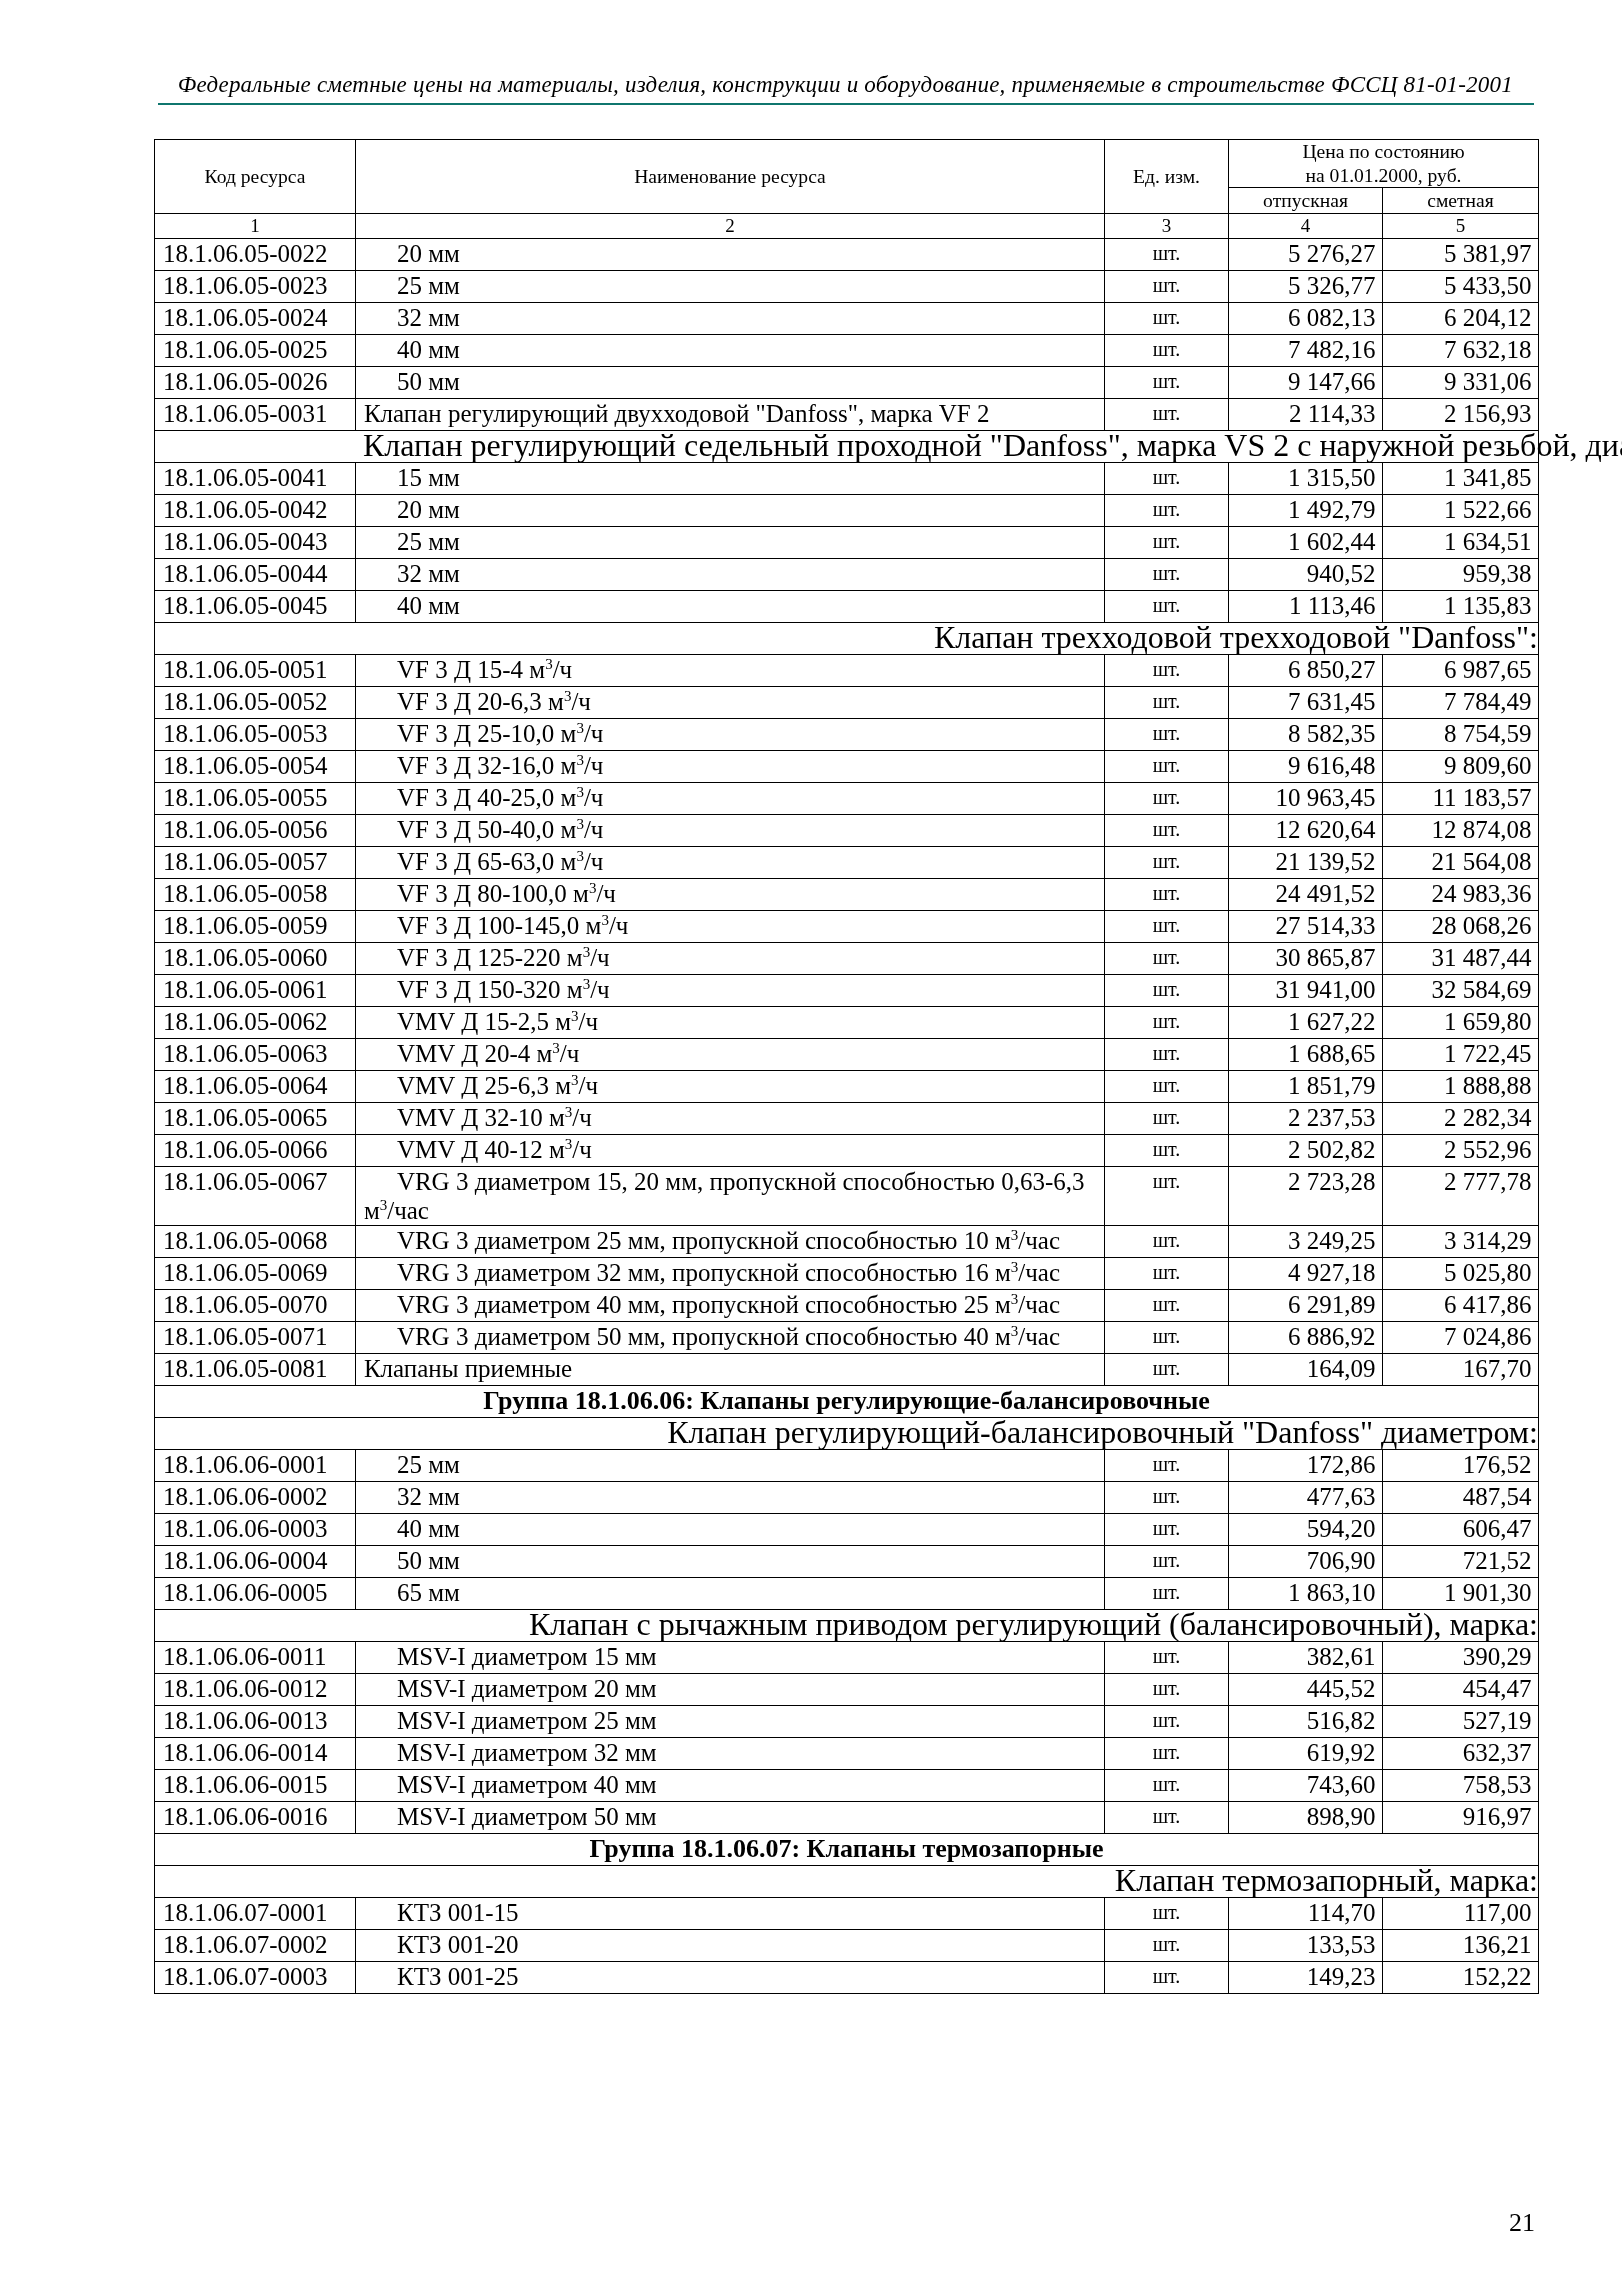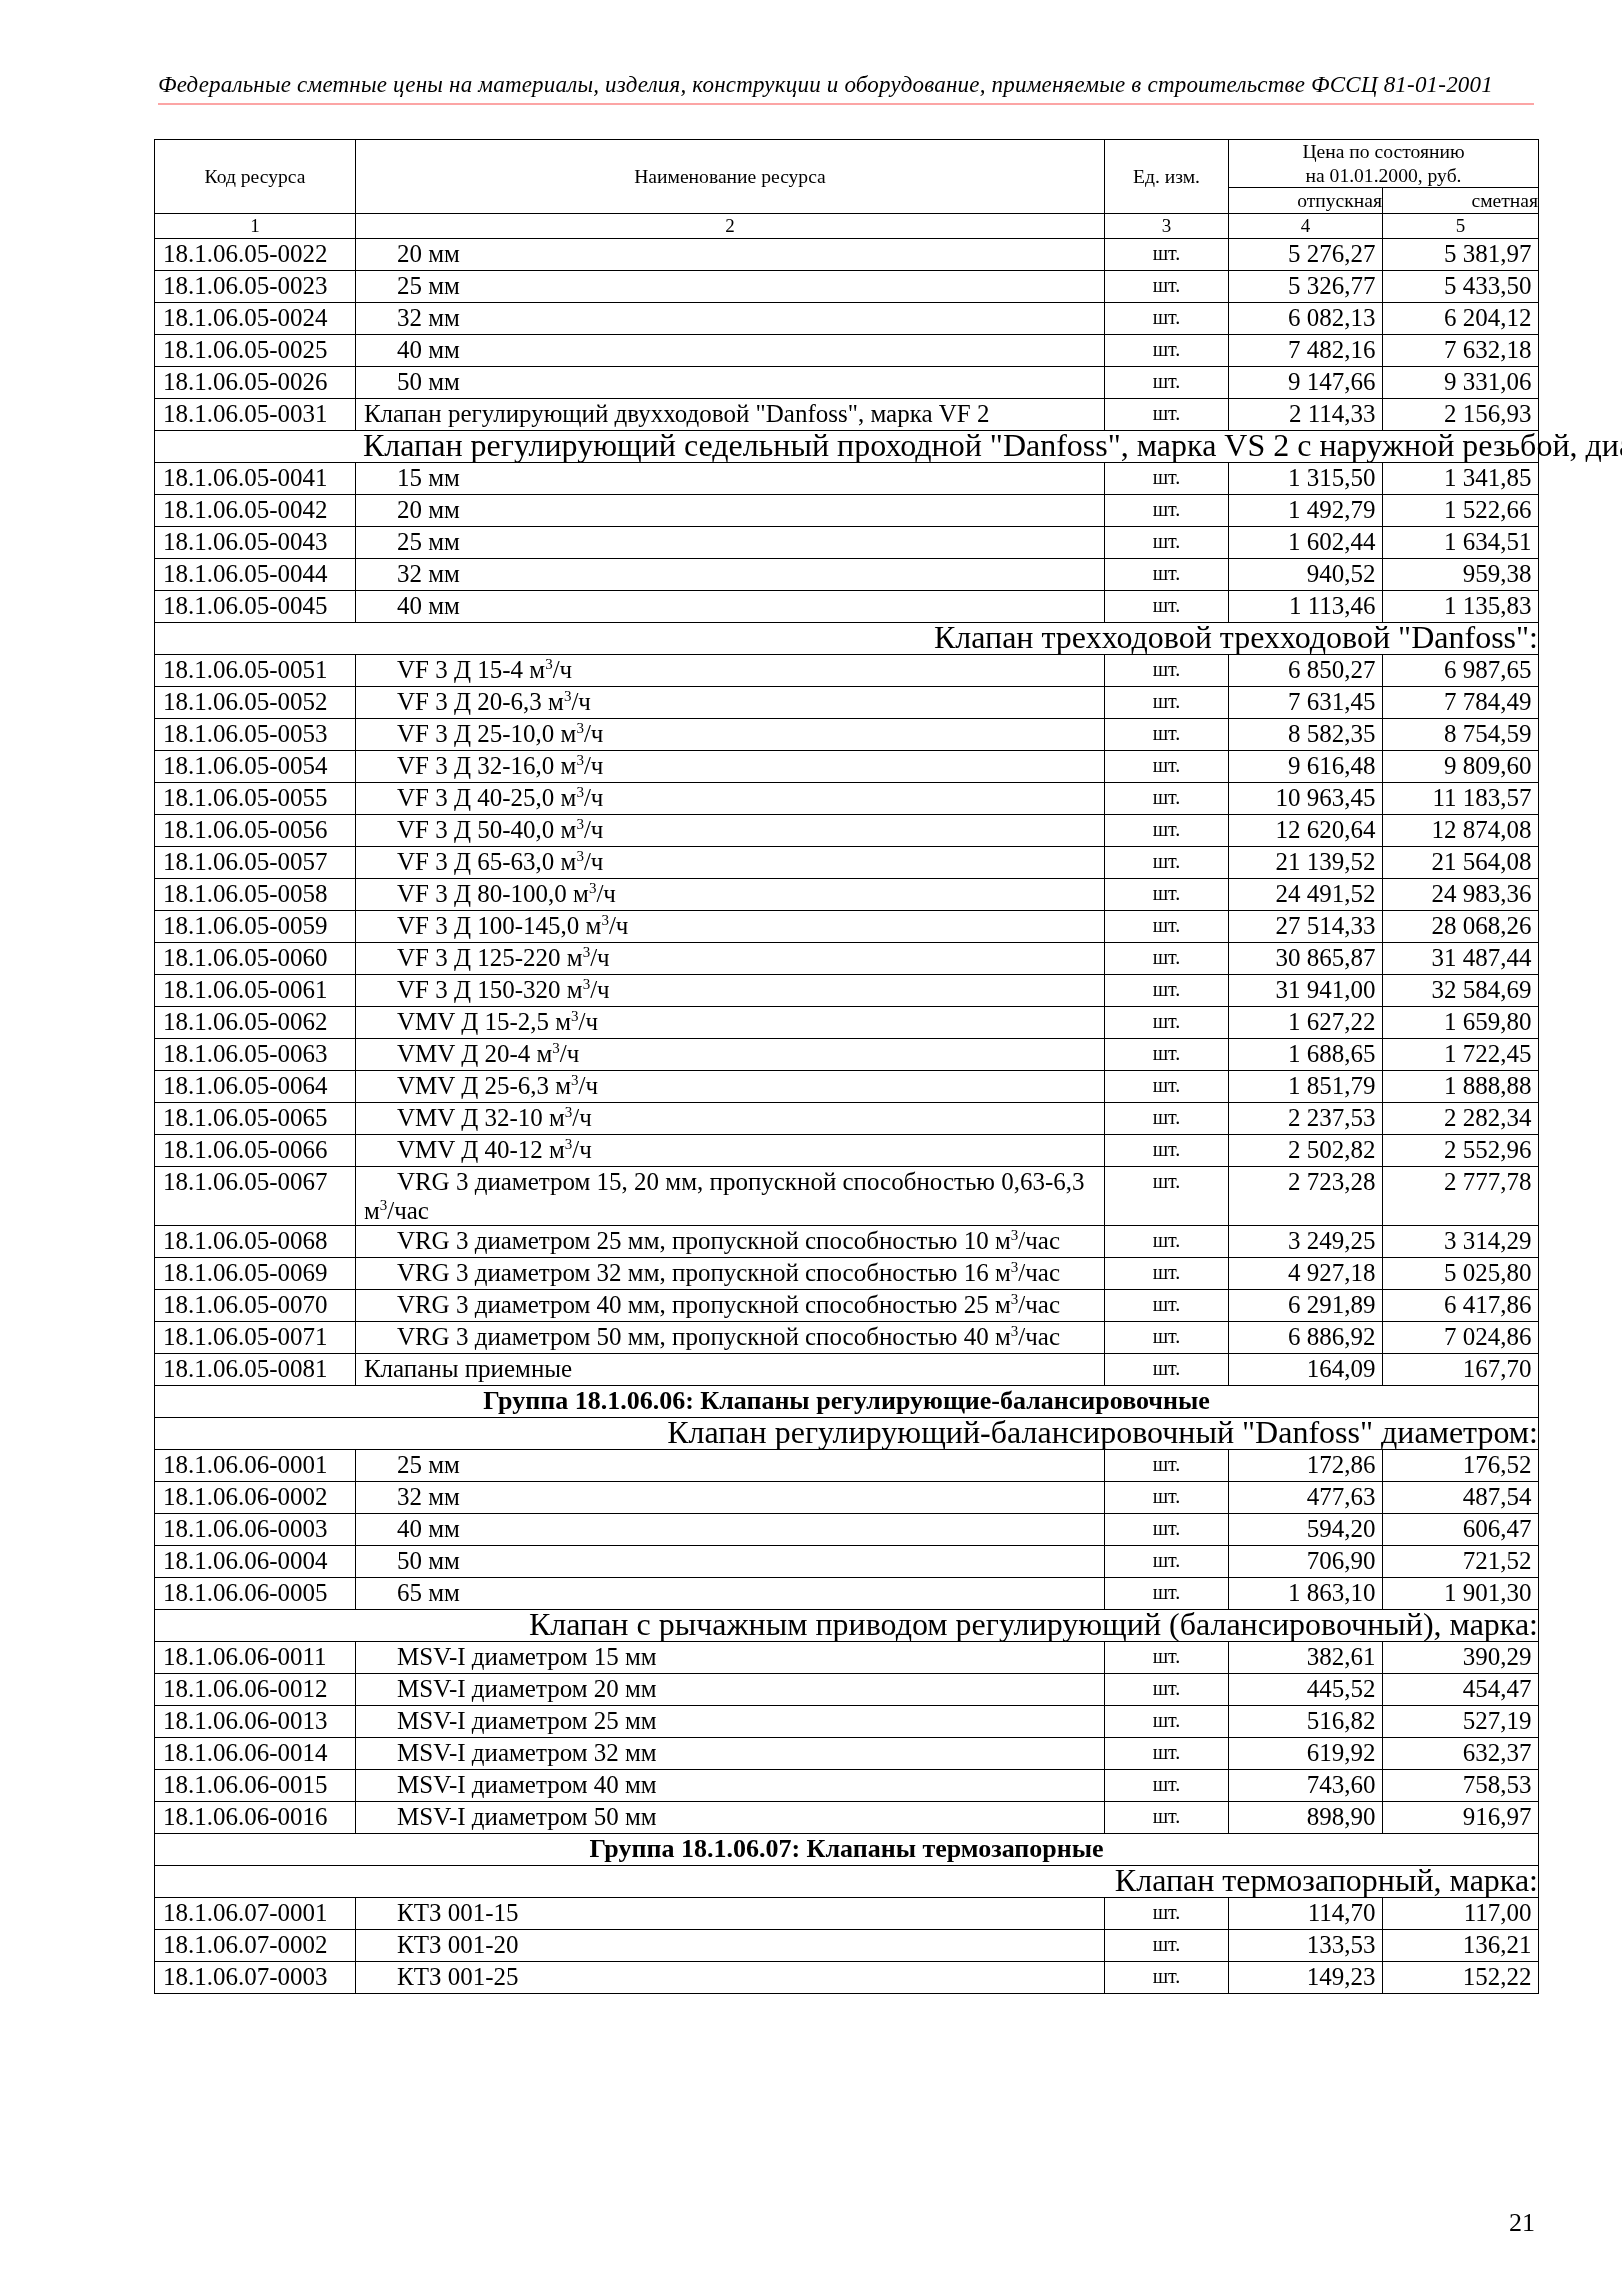--- a/index.html
+++ b/index.html
@@ -1,28 +1,28 @@
 <!DOCTYPE html>
 <html style="font-size:10.5px"><head>
 <meta charset="utf-8">
 <style>
   html, body { margin: 0; padding: 0; background: #ffffff; }
   body { width: 1623px; height: 2295px; position: relative; overflow: hidden;
          font-family: "Liberation Serif", "DejaVu Serif", serif; color: #000; }
   .running-header { position: absolute; left: 158px; top: 68px; width: 1376px; height: 37px;
-         border-bottom: 2px solid #fca5a5; box-sizing: border-box; text-align: left;
+         border-bottom: 2px solid #0f766e; box-sizing: border-box; text-align: center;
          font-style: italic; font-size: 23px; line-height: 34px; letter-spacing: 0.2px; padding-right: 1.3px; }
   table.price { position: absolute; left: 154px; top: 139px; width: 1384px;
          border-collapse: collapse; table-layout: fixed; }
   table.price td, table.price th { border: 1.3px solid #000; padding: 0; font-weight: normal; }
   col.c1 { width: 201px; } col.c2 { width: 749px; } col.c3 { width: 124px; }
   col.c4 { width: 154px; } col.c5 { width: 156px; }
   .hdr th { font-size: 19.6px; line-height: 23.6px; text-align: center; vertical-align: middle; }
   .hdr-top th.price-group { height: 47px; }
-  .hdr-sub th { height: 25px; line-height: 22px; text-align: right; }
+  .hdr-sub th { height: 25px; line-height: 22px; }
   .nums td { font-size: 19px; line-height: 23.6px; height: 24px; text-align: center; }
   tr.row td { height: 31px; font-size: 25px; line-height: 29px; vertical-align: top; }
   tr.row td.code { padding-left: 7.9px; white-space: nowrap; }
   tr.row td.name { padding-left: 7.9px; padding-right: 6.5px; }
   tr.row td.name.ind { padding-left: 41px; }
   tr.row td.name.wrap { padding-left: 7.9px; text-indent: 33px; }
   tr.row td.unit { text-align: center; font-size: 20px; }
   tr.row td.num { text-align: right; padding-right: 6.5px; white-space: nowrap; }
   tr.sub td { height: 31px; font-size: 32px; line-height: 29px; padding-left: 208px; vertical-align: top; white-space: nowrap; text-align: right; }
   tr.group td { height: 31px; font-size: 26px; line-height: 30px; font-weight: bold; text-align: center; vertical-align: top; margin-left: 24px; }

